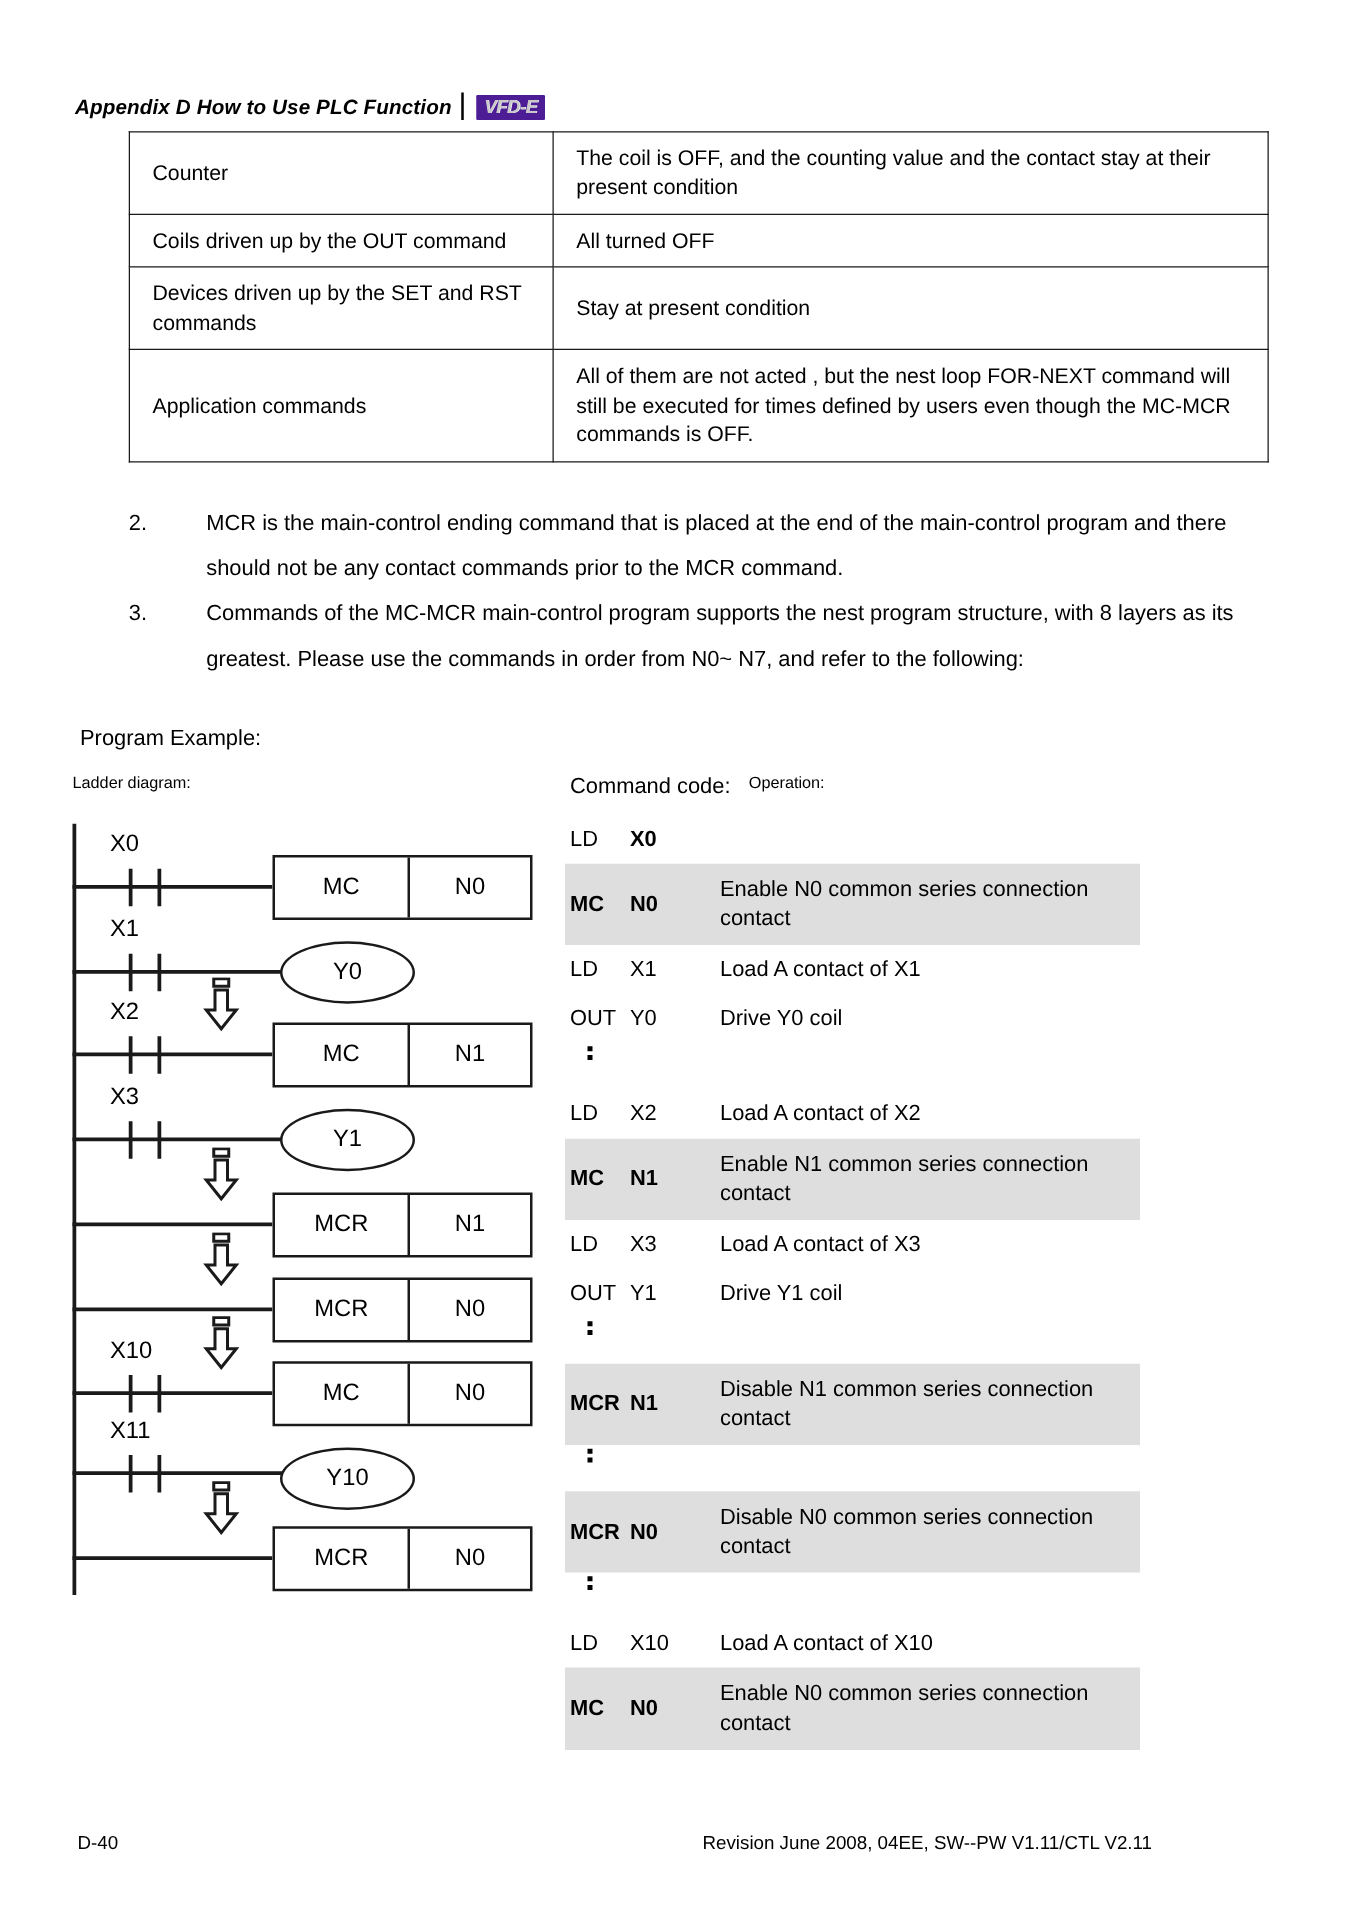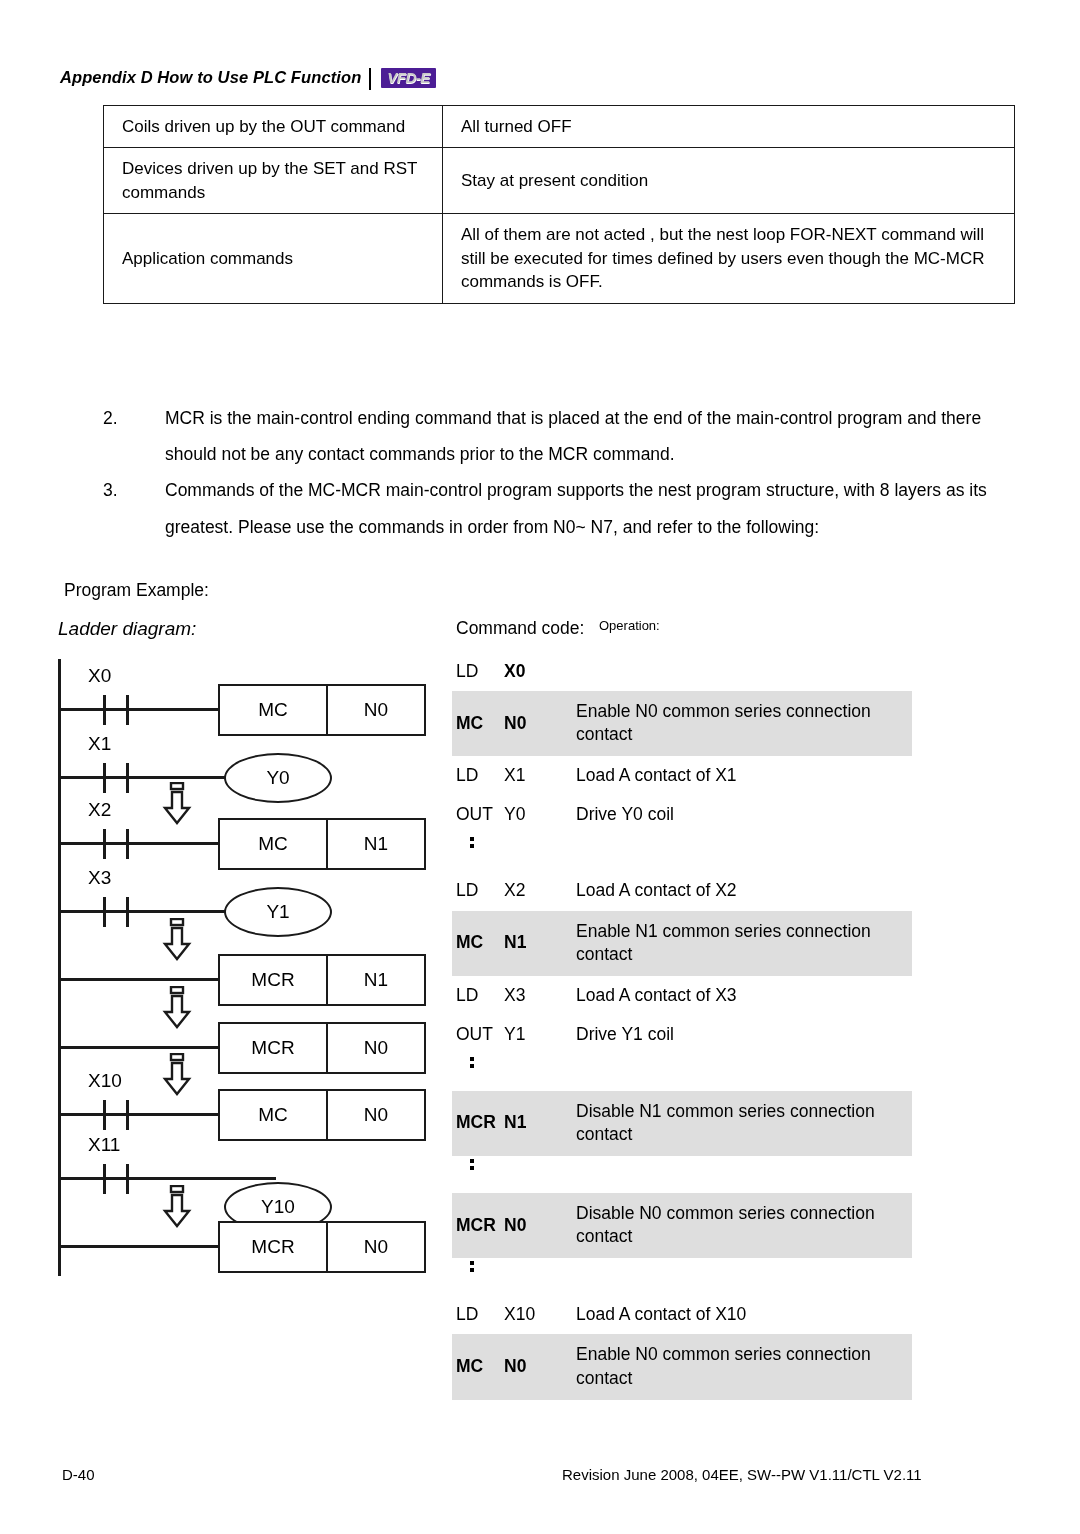--- a/index.html
+++ b/index.html
@@ -17,21 +17,21 @@
   }
 
   
   .header {
     position: absolute;
     left: 60px;
     top: 68px;
     width: 960px;
     height: 28px;
     display: flex;
-    align-items: flex-start;
+    align-items: flex-end;
   }
   .header-title {
     font-size: 16.5px;
     font-weight: bold;
     font-style: italic;
     letter-spacing: 0.1px;
     white-space: nowrap;
   }
   .header-divider {
     width: 2px;
@@ -92,22 +92,21 @@
   .cap-program {
     position: absolute;
     left: 64px;
     top: 580px;
     font-size: 17.5px;
   }
   .cap-ladder {
     position: absolute;
     left: 58px;
     top: 618px;
-    font-size: 19px;
-    font-style: italic;
+    font-size: 13px;
   }
   .cap-cmd {
     position: absolute;
     left: 456px;
     top: 618px;
     font-size: 17.5px;
   }
   .cap-op {
     position: absolute;
     left: 599px;
@@ -247,20 +246,24 @@
 
 <div class="header">
   <span class="header-title">Appendix D How to Use PLC Function</span>
   <span class="header-divider"></span>
   <span class="logo">VFD-E</span>
 </div>
 
 <table class="state-table">
   <tbody>
     <tr>
+      <td class="c-left">Counter</td>
+      <td>The coil is OFF, and the counting value and the contact stay at their present condition</td>
+    </tr>
+    <tr>
       <td class="c-left">Coils driven up by the OUT command</td>
       <td>All turned OFF</td>
     </tr>
     <tr>
       <td class="c-left">Devices driven up by the SET and RST commands</td>
       <td>Stay at present condition</td>
     </tr>
     <tr>
       <td class="c-left">Application commands</td>
       <td>All of them are not acted , but the nest loop FOR-NEXT command will still be executed for times defined by users even though the MC-MCR commands is OFF.</td>
@@ -322,21 +325,21 @@
       <div class="rung" style="top: 463px; width: 160px;"></div>
       <div class="contact" style="left: 45px; top: 450px;"></div>
       <div class="dev-label" style="left: 30px; top: 421px;">X10</div>
       <div class="box" style="left: 160px; top: 439px;">
         <div class="cell op">MC</div>
         <div class="cell num">N0</div>
       </div>
       <div class="rung" style="top: 527px; width: 218px;"></div>
       <div class="contact" style="left: 45px; top: 514px;"></div>
       <div class="dev-label" style="left: 30px; top: 485px;">X11</div>
-      <div class="coil" style="left: 166px; top: 532px;">Y10</div>
+      <div class="coil" style="left: 166px; top: 508px;">Y10</div>
       <div class="rung" style="top: 595px; width: 160px;"></div>
       <div class="box" style="left: 160px; top: 571px;">
         <div class="cell op">MCR</div>
         <div class="cell num">N0</div>
       </div>
       <div class="arrow-icon" style="left: 104px; top: 132px;"><svg viewBox="0 0 30 44" width="30" height="44">
           <rect x="9" y="1" width="12" height="6" fill="none" stroke="#1a1a1a" stroke-width="2.4"></rect>
           <path d="M10,10 L20,10 L20,26 L27,26 L15,41 L3,26 L10,26 Z" fill="#ffffff" stroke="#1a1a1a" stroke-width="2.4" stroke-linejoin="miter"></path>
         </svg></div>
       <div class="arrow-icon" style="left: 104px; top: 268px;"><svg viewBox="0 0 30 44" width="30" height="44">

